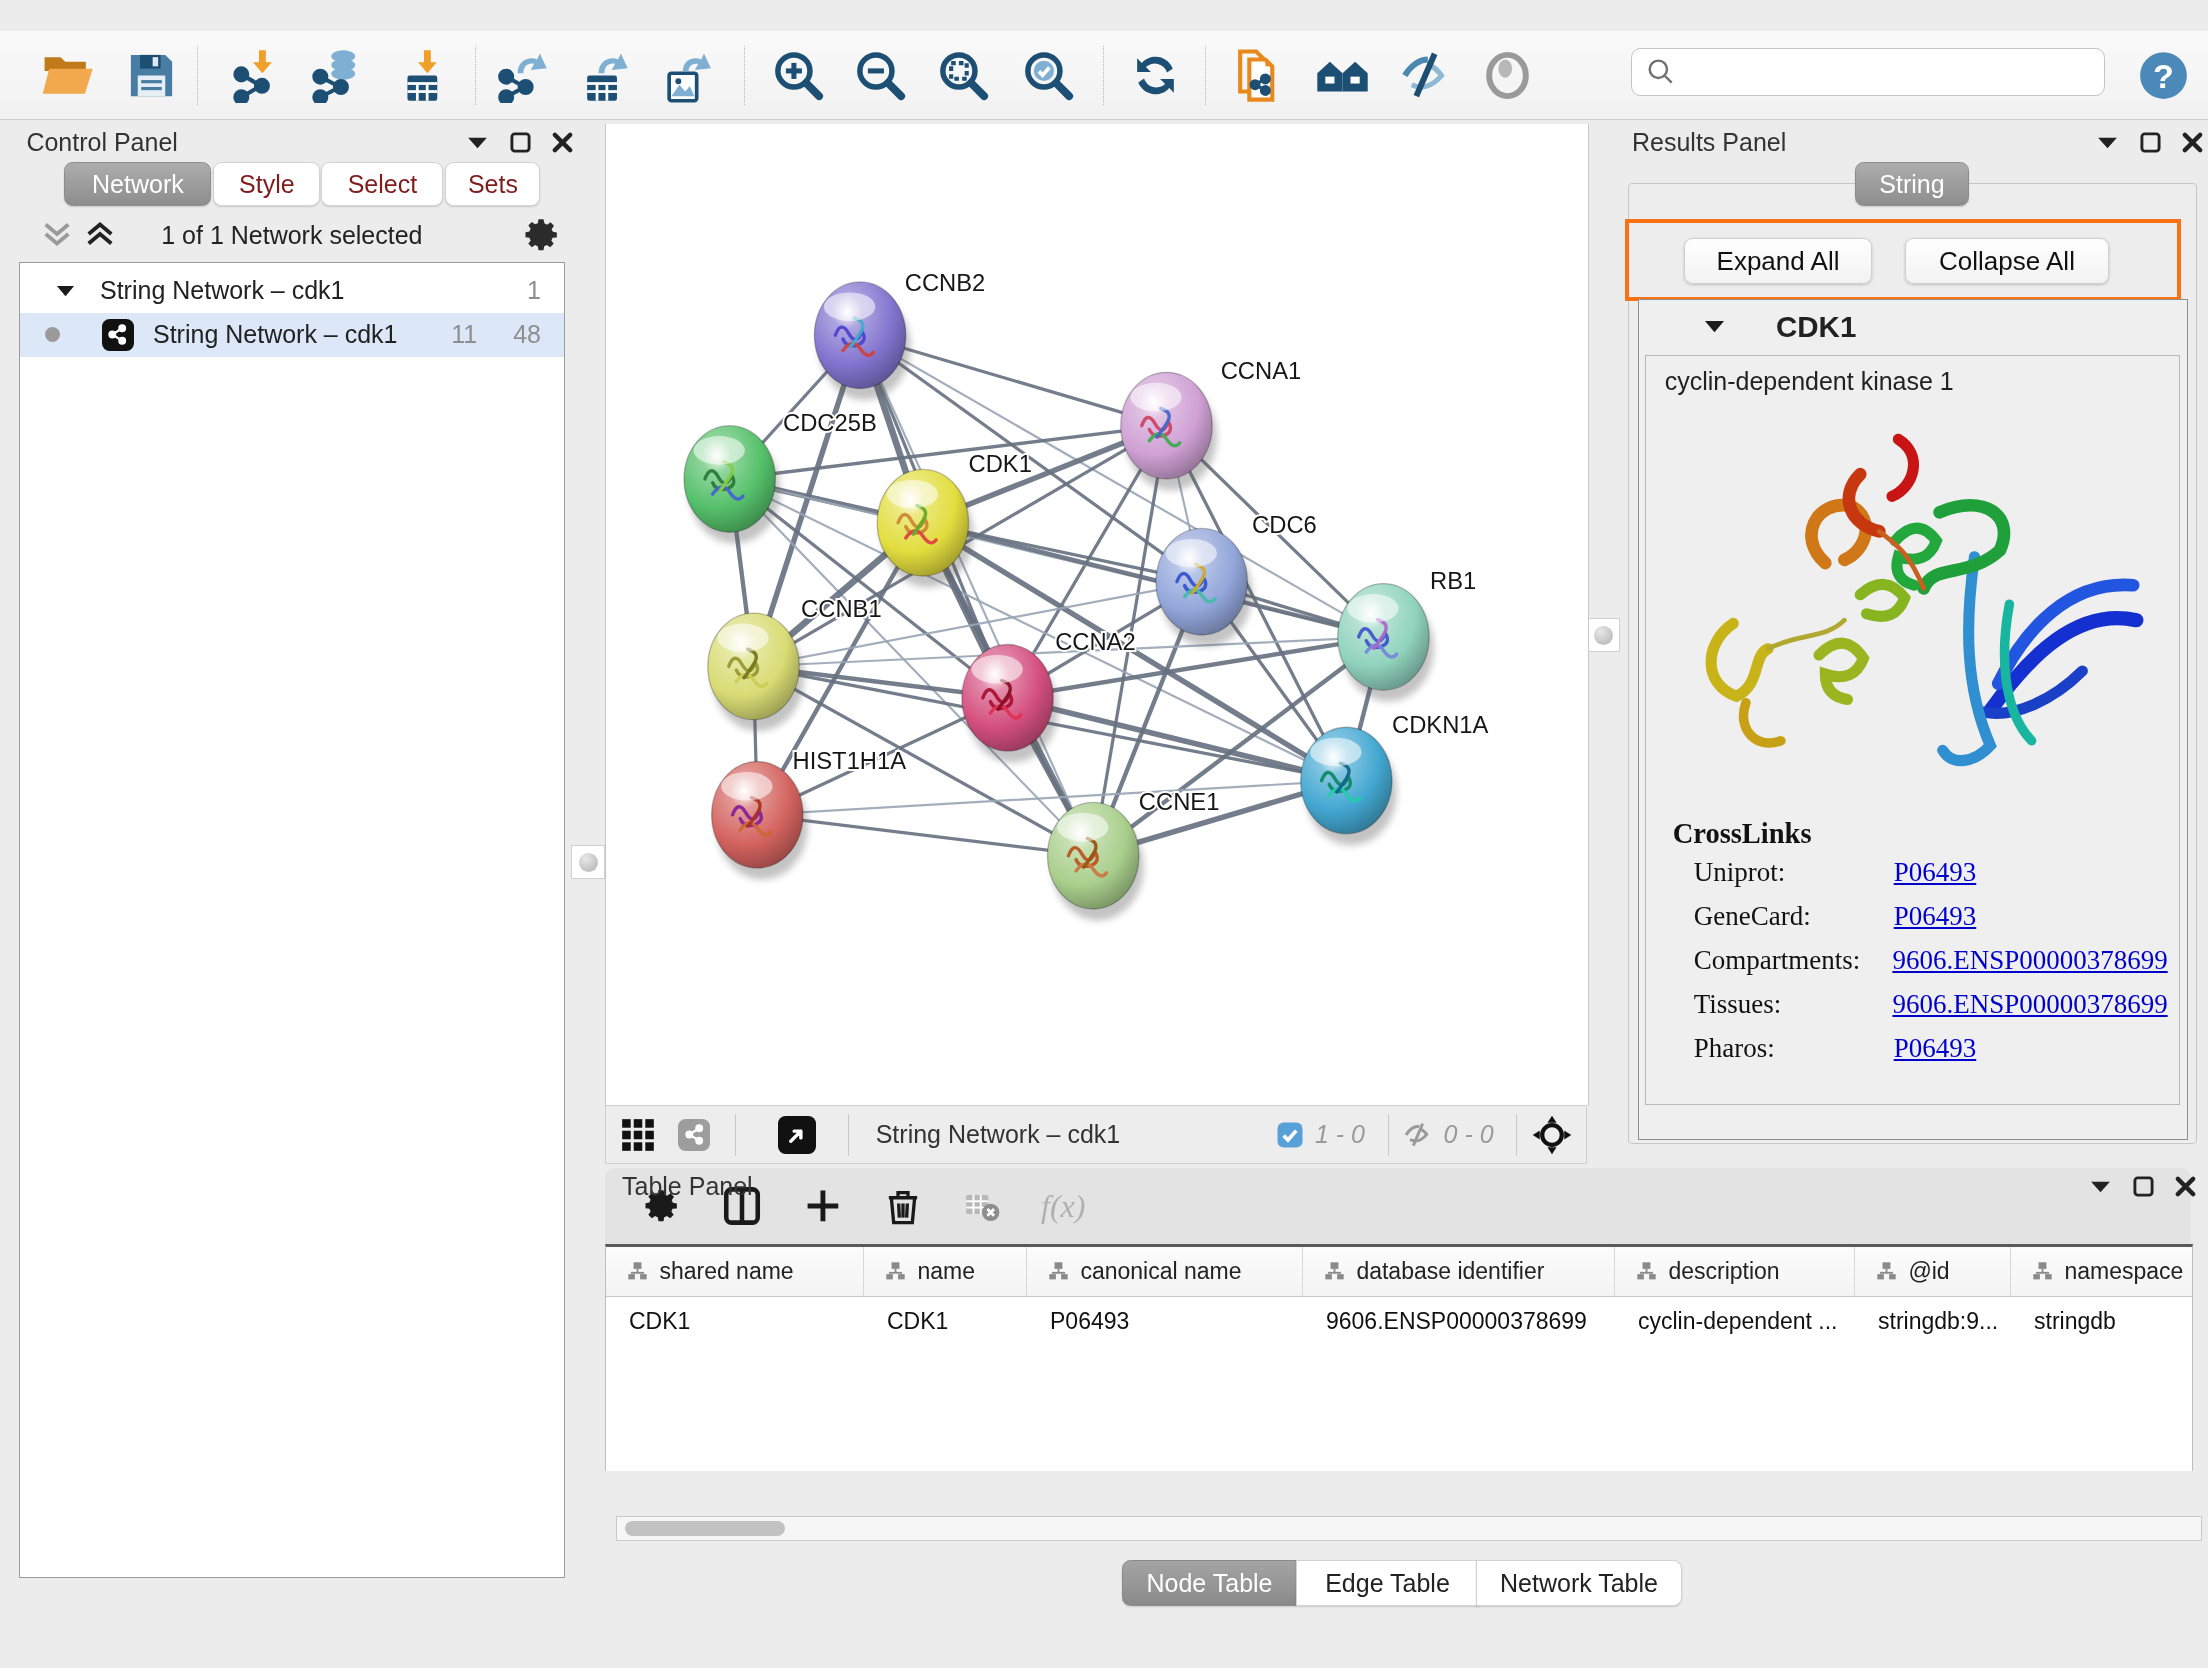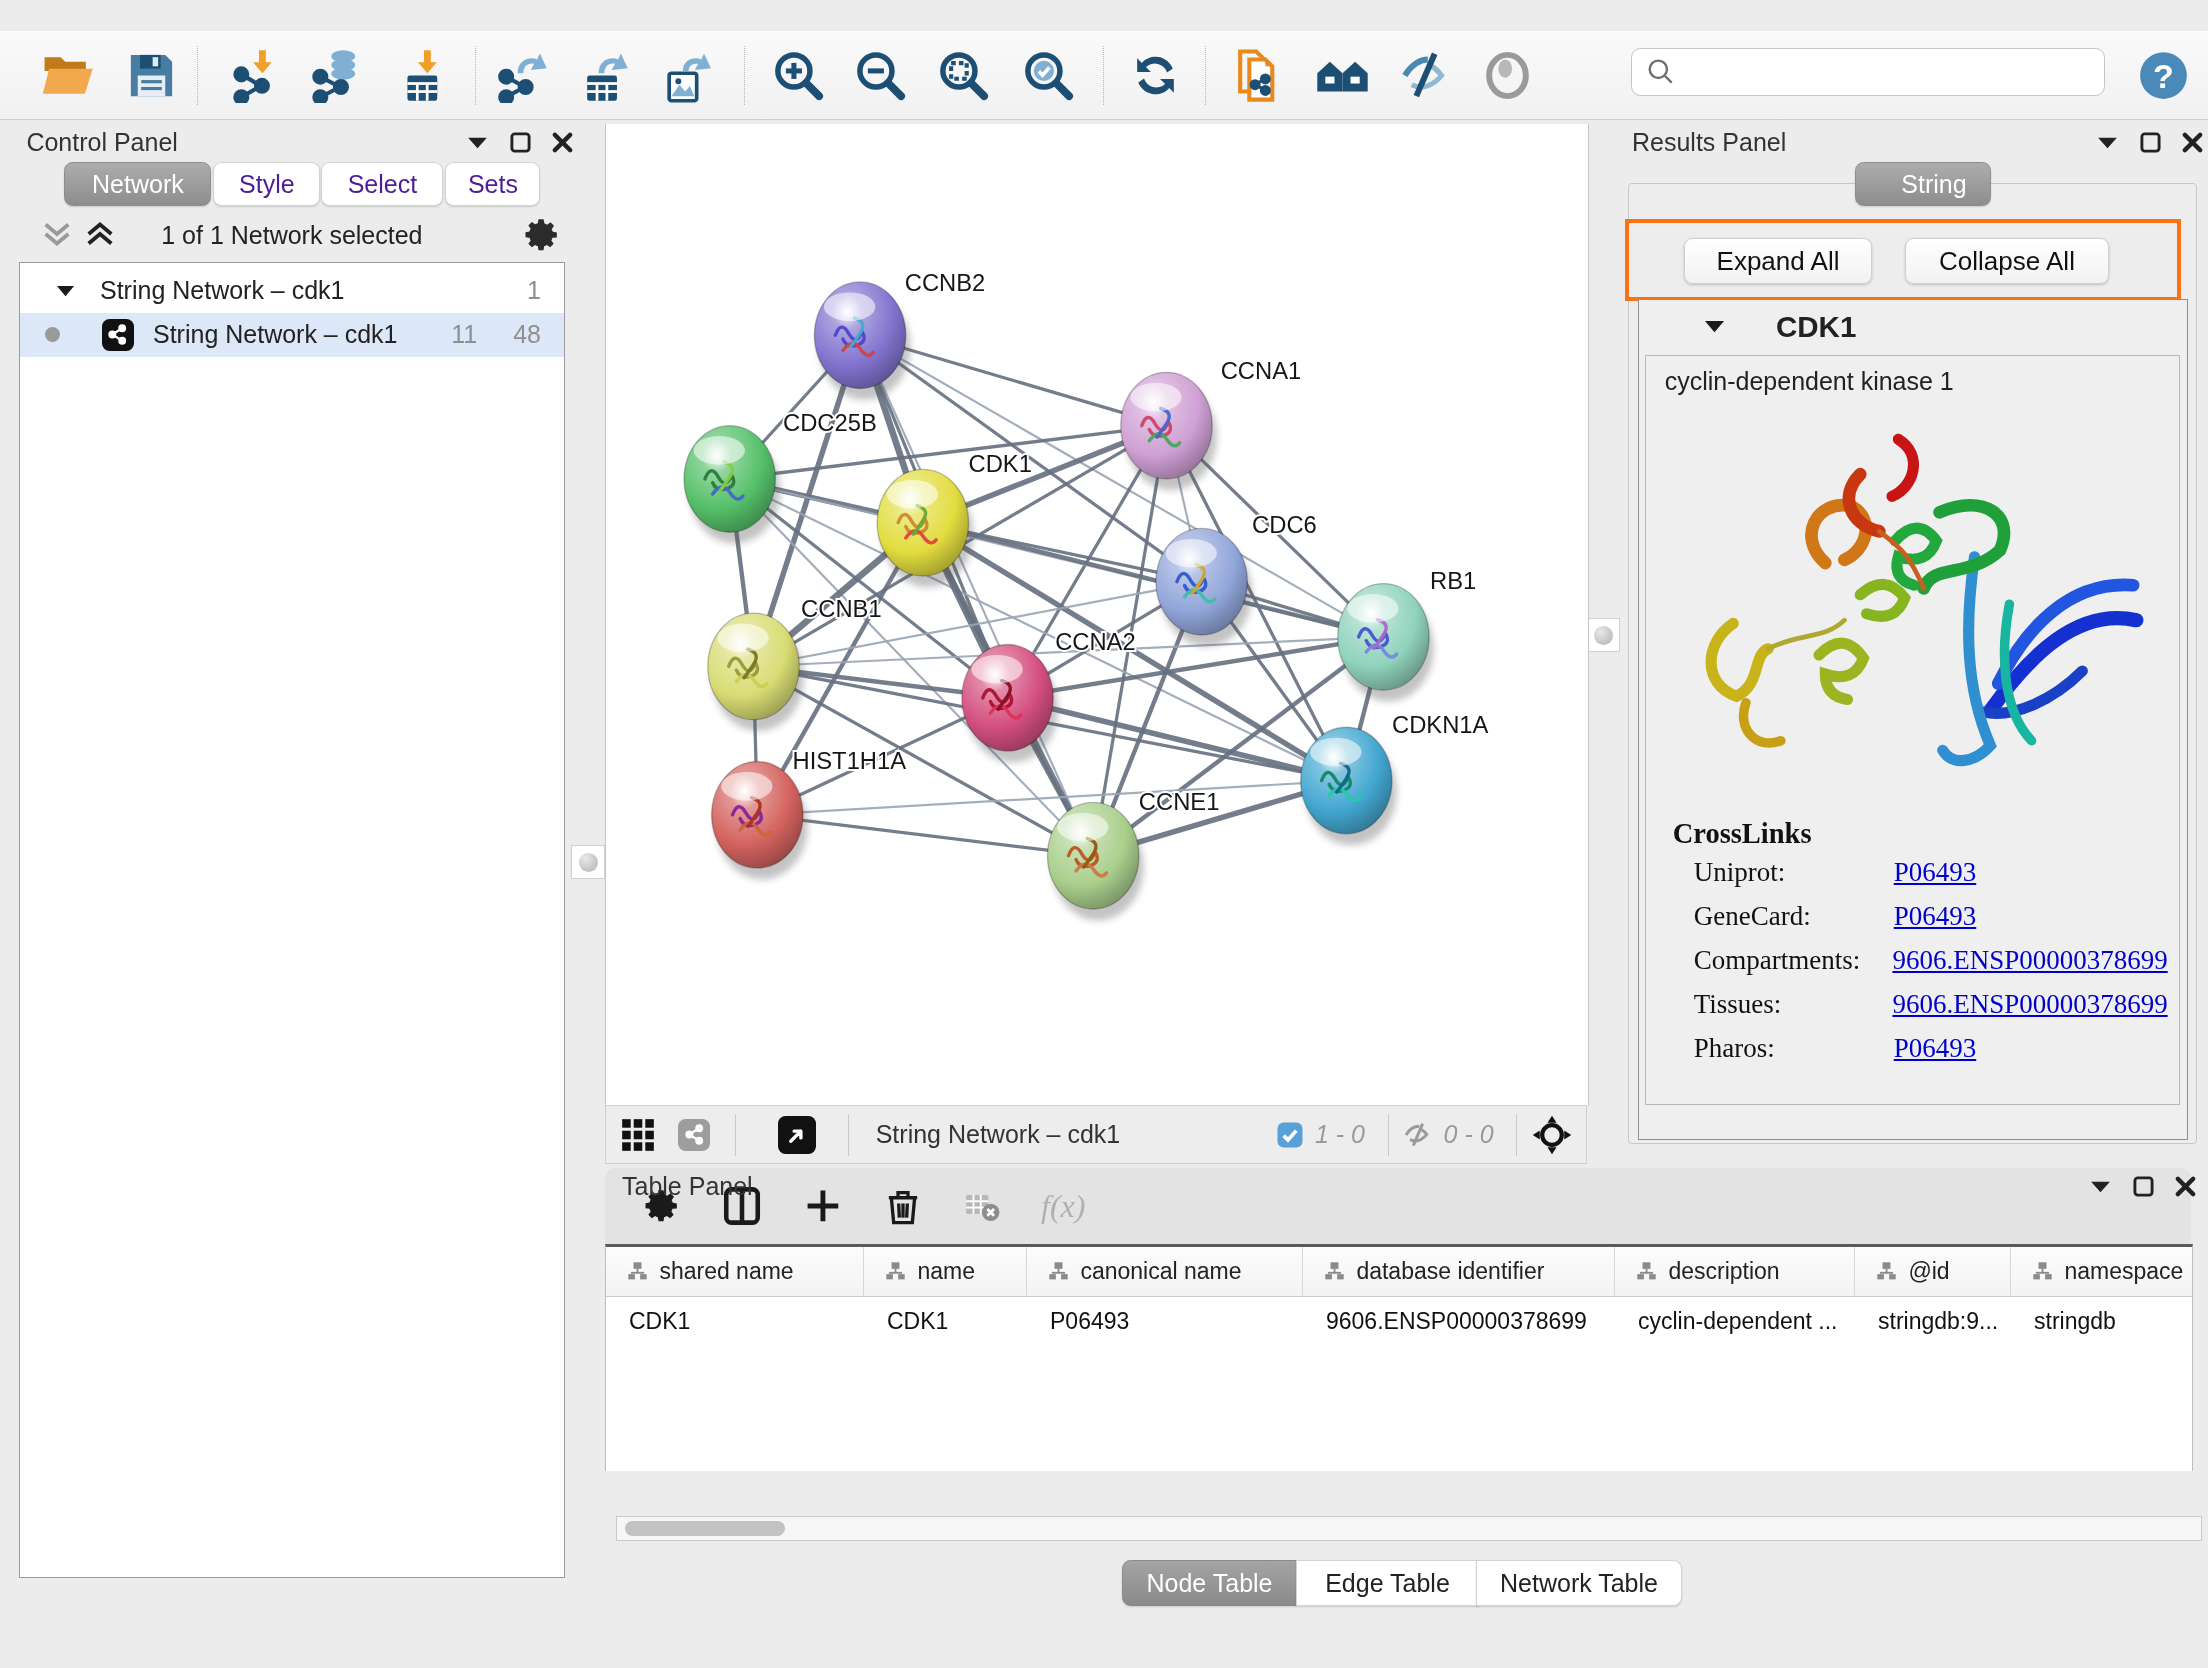--- a/index.html
+++ b/index.html
@@ -19,41 +19,41 @@
   .tb-icon{top:17px;width:55px;height:55px;}
   .tb-sep{top:15px;width:0;height:59px;border-left:1.9px dotted #b8b8b8;}
   #search-box{left:1631px;top:17px;width:474px;height:48px;background:#fff;border:1.9px solid #c4c4c4;
     border-radius:9.5px;display:flex;align-items:center;padding-left:13.3px;box-sizing:border-box;}
   #search-input{border:none;outline:none;font-size:23px;flex:1;background:transparent;
     font-family:"Liberation Sans",sans-serif;}
   
   .panel-title{font-size:25px;color:#333;}
   .win-btns{display:flex;gap:21px;align-items:center;}
   .mac-tab{height:42px;border-radius:8.6px;background:#fff;border:1px solid #d2d2d2;
-    display:flex;align-items:center;justify-content:center;font-size:25px;color:#4c1d95;
+    display:flex;align-items:center;justify-content:center;font-size:25px;color:#7f1d1d;
     box-shadow:0 1px 1.9px rgba(0,0,0,.15);}
   .mac-tab.sel{background:linear-gradient(#adadad,#8d8d8d);color:#fff;border-color:#8d8d8d;}
   
   #control-panel{left:11.4px;top:124px;width:559px;height:1459px;}
   #cp-list{left:7.6px;top:138px;width:544px;height:1314px;background:#fff;border:1.9px solid #9b9b9b;}
   .tree-row{height:44px;display:flex;align-items:center;font-size:25px;}
   .tree-count{color:#8f8f8f;}
   .share-badge{width:32px;height:32px;border-radius:7.6px;background:#111;display:flex;
     align-items:center;justify-content:center;}
   
   #canvas-wrap{left:605px;top:124px;width:982px;height:982px;background:#fff;
     border-left:1px solid #c6c6c6;border-right:1px solid #c6c6c6;}
   #canvas-footer{left:605px;top:1105px;width:982px;height:59px;background:#ededed;
     border:1px solid #cfcfcf;box-sizing:border-box;display:flex;align-items:center;}
   .cf-sep{width:1px;height:42px;background:#c9c9c9;margin:0 13.3px;}
   .cf-count{font-size:25px;color:#9a9a9a;margin:0 9.5px;font-style:italic;}
   
   #results-panel{left:1617px;top:124px;width:586px;height:1021px;}
   #rp-box{left:11.4px;top:59px;width:567px;height:959px;background:#ededed;border:1.9px solid #c6c6c6;border-radius:3.8px;}
-  #rp-tab{left:238px;top:38px;width:112px;padding-left:22px;}
+  #rp-tab{left:238px;top:38px;width:112px;}
   .rp-btn{height:44px;background:linear-gradient(#ffffff,#f2f2f2);border:1px solid #cfcfcf;border-radius:8.6px;
     display:flex;align-items:center;justify-content:center;font-size:26px;color:#111;
     box-shadow:0 1px 2.9px rgba(0,0,0,.2);}
   #crosslinks{font-family:"Liberation Serif",serif;}
   #crosslinks .xl-head{font-size:28.5px;font-weight:bold;color:#111;}
   .xl-row{display:flex;font-size:27px;height:44px;align-items:center;}
   .xl-label{width:200px;margin-left:21px;color:#111;}
   .xl-link{color:#0000cc;text-decoration:underline;}
   
   #table-panel{left:605px;top:1168px;width:1604px;height:438px;}

